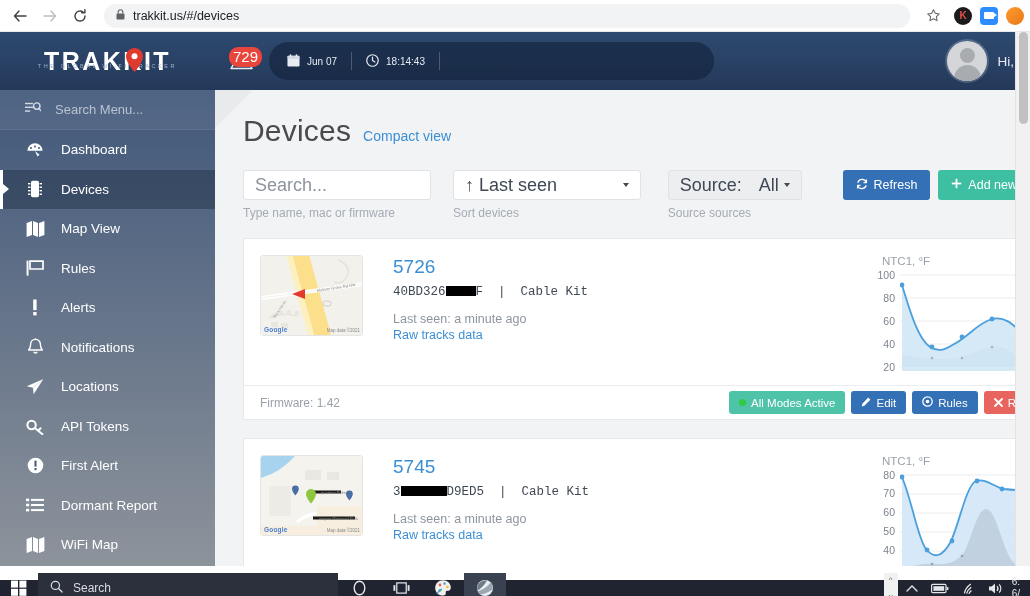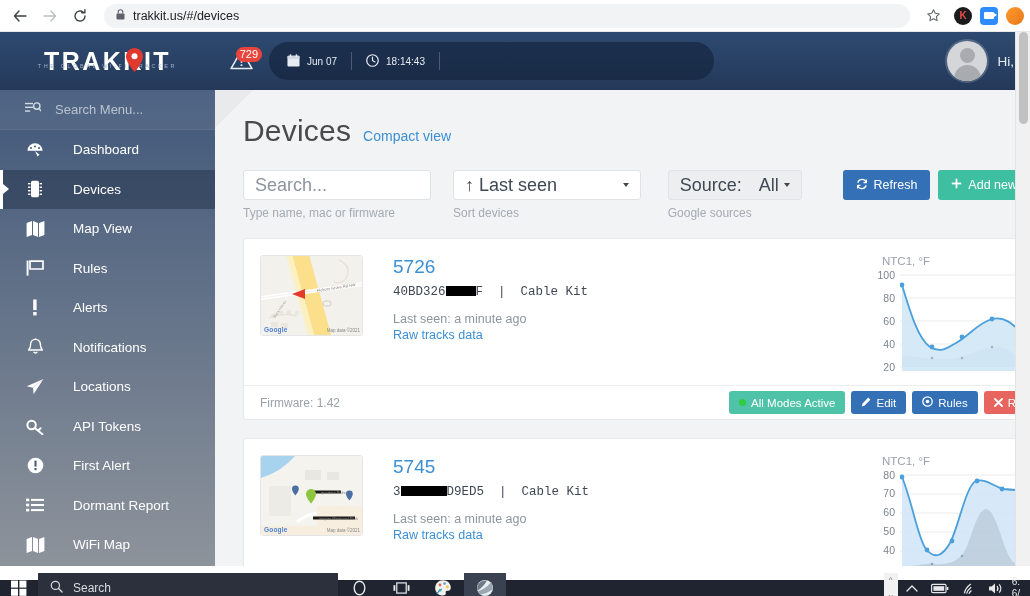--- a/index.html
+++ b/index.html
@@ -55,21 +55,21 @@
   .logo-sub {
     position: absolute; bottom: 7px; left: 0; right: 0; text-align: center;
     font-size: 5.5px; letter-spacing: 2.6px; color: #9fb0c7;
   }
   .logo-pin {
     position: absolute; left: 126px; top: 1px; width: 17px; height: 24px;
   }
   .alert-wrap { position: relative; margin-left: 6px; width: 40px; display:flex; align-items:center; justify-content:center;}
   .alert-badge {
     position: absolute; top: -2px; right: -1px; background: #e8453c; color: #fff;
-    font-size: 11px; border-radius: 9px; padding: 1px 4px; line-height: 1.2;
+    font-size: 15px; border-radius: 9px; padding: 1px 4px; line-height: 1.2;
     min-width: 16px; text-align: center;
   }
   .datetime-pill {
     margin-left: 8px; height: 38px; width: 445px;
     background: rgba(15,30,52,0.55); border-radius: 19px;
     display: flex; align-items: center; padding: 0 18px; gap: 14px;
     color: #e7ecf3; font-size: 10px;
   }
   .dt-item { display: flex; align-items: center; gap: 7px; }
   .dt-sep { width: 1px; height: 18px; background: rgba(255,255,255,0.22); }
@@ -91,21 +91,21 @@
     background: linear-gradient(180deg, #41587a 0%, #8d939b 100%);
     overflow: hidden;
   }
   .menu-search {
     height: 40px; background: rgba(255,255,255,0.07);
     display: flex; align-items: center; padding-left: 25px; gap: 14px;
     border-bottom: 1px solid rgba(255,255,255,0.06);
   }
   .menu-search .ph { color: #b9c3d1; font-size: 13px; }
   .menu-item {
-    height: 39.5px; display: flex; align-items: center; padding-left: 25px; gap: 28px;
+    height: 39.5px; display: flex; align-items: center; padding-left: 25px; gap: 16px;
     color: #fff; font-size: 13.5px; position: relative;
   }
   .menu-item .mi-icon { width: 20px; display: flex; align-items: center; justify-content: center; }
   .menu-item.active { background: rgba(20,34,54,0.38); }
   .menu-item.active:before {
     content: ''; position: absolute; left: 0; top: 0; bottom: 0; width: 3px; background: #fff;
   }
   .menu-item.active:after {
     content: ''; position: absolute; left: 3px; top: 50%; margin-top: -5px;
     border-left: 6px solid #fff; border-top: 5px solid transparent; border-bottom: 5px solid transparent;
@@ -506,21 +506,21 @@
         </div>
         <div class="gap-2"></div>
         <div class="ctrl">
           <div class="inp source">
             <span>Source:</span>
             <span style="display:flex;align-items:center;gap:5px">
               <span>All</span>
               <span class="caret"></span>
             </span>
           </div>
-          <div class="ctrl-hint">Google sources</div>
+          <div class="ctrl-hint">Source sources</div>
         </div>
         <div class="gap-3"></div>
         <div class="btn btn-refresh">
           <span>
             <svg width="12" height="12" viewBox="0 0 12 12">
                 <path d="M10.3 4.4 A4.4 4.4 0 0 0 2 4.2" stroke="#fff" stroke-width="1.4" fill="none" stroke-linecap="round"></path>
                 <path d="M1.7 7.6 A4.4 4.4 0 0 0 10 7.8" stroke="#fff" stroke-width="1.4" fill="none" stroke-linecap="round"></path>
                 <path d="M10.4 1.6 V4.6 H7.5" stroke="#fff" stroke-width="1.3" fill="none" stroke-linejoin="round"></path>
                 <path d="M1.6 10.4 V7.4 H4.5" stroke="#fff" stroke-width="1.3" fill="none" stroke-linejoin="round"></path>
               </svg>

